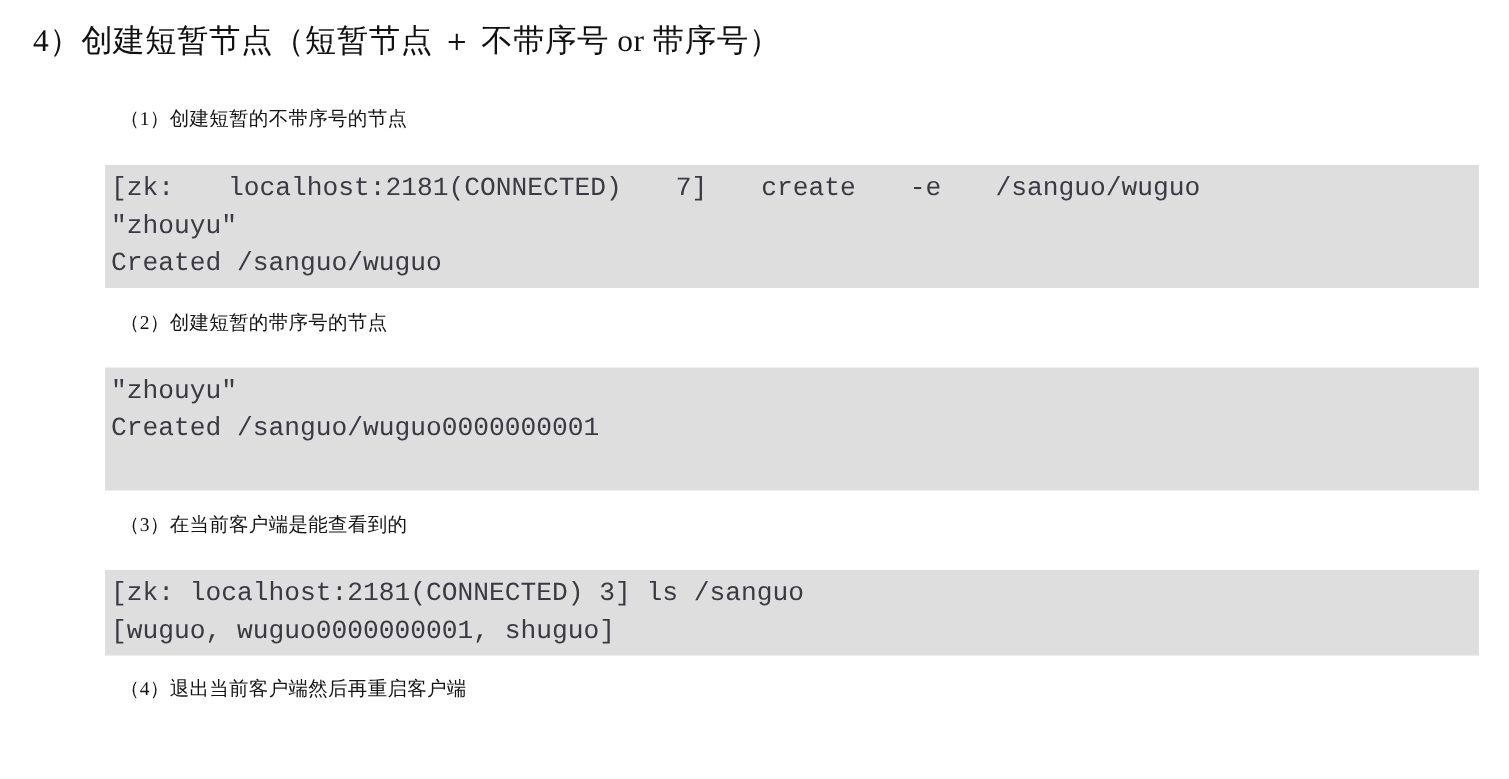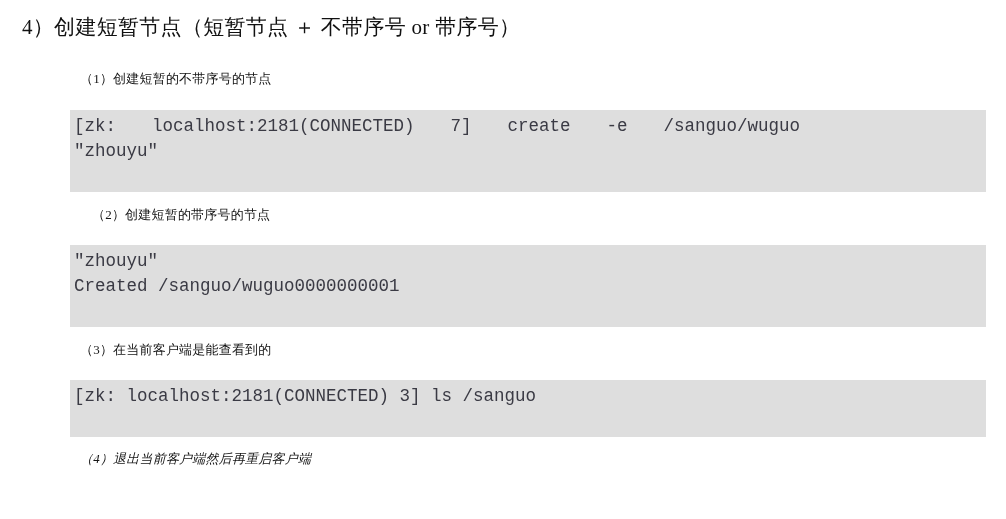--- a/index.html
+++ b/index.html
@@ -71,30 +71,32 @@
 
 <div class="page">
 
   <div class="doc-title">4）创建短暂节点（短暂节点 ＋ 不带序号 or 带序号）</div>
 
   <div class="sub-heading" style="top:70px;">（1）创建短暂的不带序号的节点</div>
 
   <div class="code-block" id="code-1" style="top:110px; height:82px;">
     <span class="code-line lead">[zk:  localhost:2181(CONNECTED)  7]  create  -e  /sanguo/wuguo</span>
     <span class="code-line">"zhouyu"</span>
+    <span class="code-line">Created /sanguo/wuguo</span>
   </div>
 
-  <div class="sub-heading" style="top:206px;margin-left:12px;">（2）创建短暂的带序号的节点</div>
+  <div class="sub-heading" style="top:206px;">（2）创建短暂的带序号的节点</div>
 
   <div class="code-block" id="code-2" style="top:245px; height:82px;">
     <span class="code-line">"zhouyu"</span>
     <span class="code-line">Created /sanguo/wuguo0000000001</span>
   </div>
 
   <div class="sub-heading" style="top:341px;">（3）在当前客户端是能查看到的</div>
 
   <div class="code-block" id="code-3" style="top:380px; height:57px;">
     <span class="code-line lead">[zk: localhost:2181(CONNECTED) 3] ls /sanguo</span>
+    <span class="code-line">[wuguo, wuguo0000000001, shuguo]</span>
   </div>
 
-  <div class="sub-heading" style="top:450px;font-style:italic;">（4）退出当前客户端然后再重启客户端</div>
+  <div class="sub-heading" style="top:450px;">（4）退出当前客户端然后再重启客户端</div>
 
 </div>
 
 </body></html>

